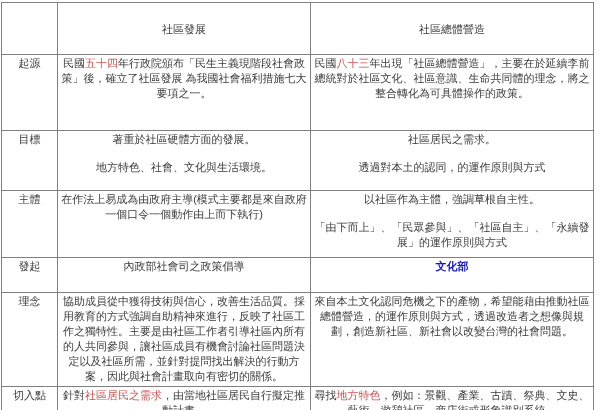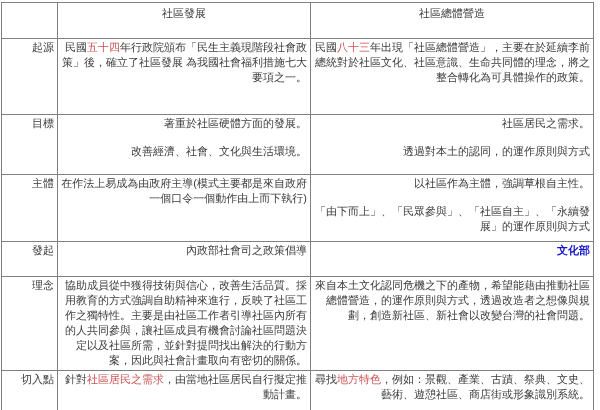--- a/index.html
+++ b/index.html
@@ -13,24 +13,24 @@
     border-collapse:collapse;table-layout:fixed;
   }
   col.c-label{width:56px;}
   col.c-dev{width:253px;}
   col.c-build{width:283px;}
   th,td{
     border:1px solid var(--border,#808080);
     vertical-align:top;
     padding:1px 3px 2px 3px;
     font-size:11px;line-height:15px;
-    font-weight:normal;text-align:right;
+    font-weight:normal;text-align:center;
     overflow:hidden;
   }
-  thead th{height:30px;text-align:center;padding-top:3px;}
+  thead th{height:30px;text-align:center;padding-top:19px;}
   thead th.corner{text-align:left;}
   tbody tr:nth-child(1){height:76px;}
   tbody tr:nth-child(2){height:60px;}
   tbody tr:nth-child(3){height:67px;margin-left:32px;}
   tbody tr:nth-child(4){height:35px;}
   tbody tr:nth-child(5){height:90px;}
   tbody tr:nth-child(6){height:48px;}
   .p + .p{margin-top:13px;}
   .red{color:var(--red,#cc5252);}
   .link{color:var(--blue,#1414cc);font-weight:bold;cursor:pointer;}
@@ -58,21 +58,21 @@
           <div class="p"><span>民國</span><span class="red">五十四</span><span>年行政院頒布「民生主義現階段社會政策」後，確立了社區發展 為我國社會福利措施七大要項之一。</span></div>
         </td>
         <td>
           <div class="p"><span>民國</span><span class="red">八十三</span><span>年出現「社區總體營造」，主要在於延續李前總統對於社區文化、社區意識、生命共同體的理念，將之整合轉化為可具體操作的政策。</span></div>
         </td>
       </tr>
       <tr>
         <th>目標</th>
         <td>
           <div class="p"><span>著重於社區硬體方面的發展。</span></div>
-          <div class="p"><span>改善經濟、社會、文化與生活環境。</span></div>
+          <div class="p"><span>地方特色、社會、文化與生活環境。</span></div>
         </td>
         <td>
           <div class="p"><span>社區居民之需求。</span></div>
           <div class="p"><span>透過對本土的認同，的運作原則與方式</span></div>
         </td>
       </tr>
       <tr>
         <th>主體</th>
         <td>
           <div class="p"><span>在作法上易成為由政府主導(模式主要都是來自政府一個口令一個動作由上而下執行)</span></div>

